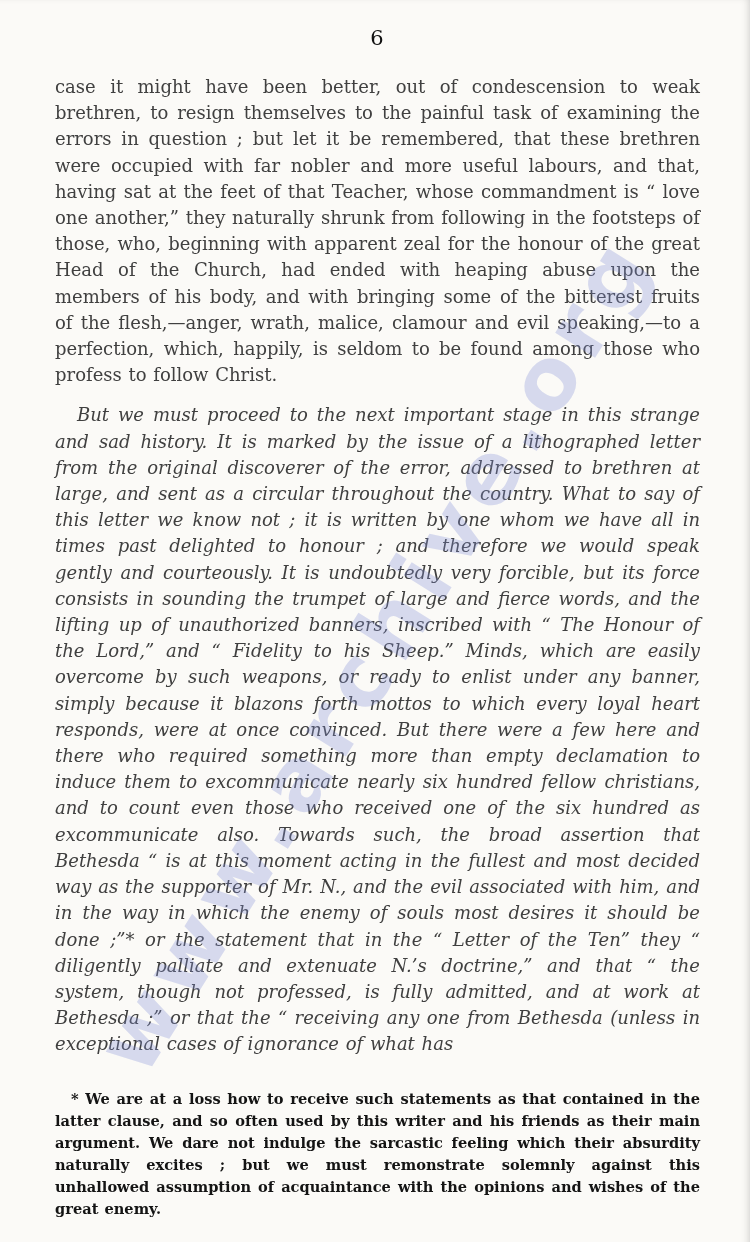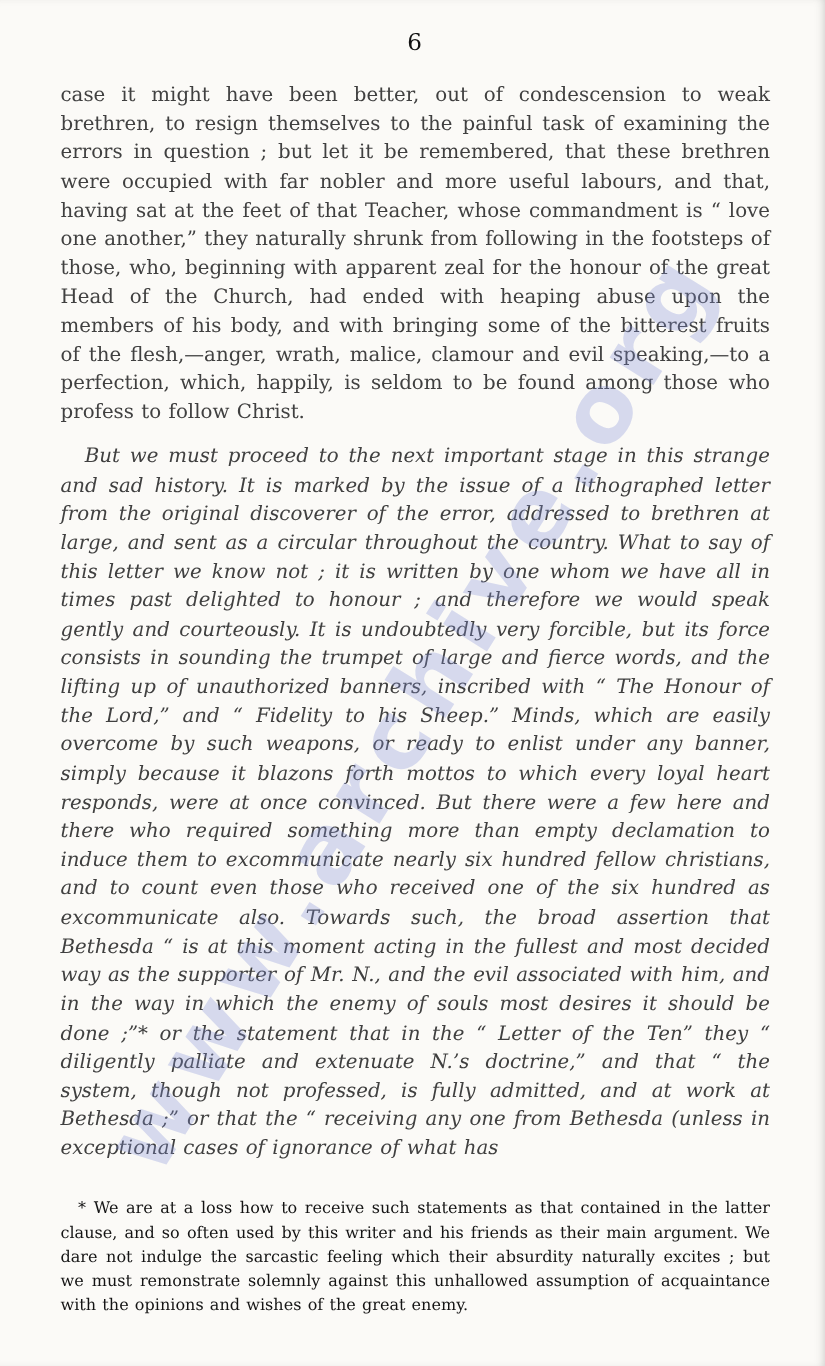--- a/index.html
+++ b/index.html
@@ -43,21 +43,21 @@
     width: 645px;
   }
   .footnote {
     font-size: 14.6px;
     line-height: 22px;
     text-align: justify;
     word-spacing: 1px;
     color: #141414;
     font-weight: 500;
   }
-  .footnote.indent { text-indent: 16px; margin-top: 22px; }
+  .footnote.indent { text-indent: 16px; margin-top: 22px; font-weight: bold; }
   .footnote.no-indent { text-indent: 0; }
   .watermark {
     position: absolute;
     left: 50%;
     top: 52%;
     transform: translate(-50%, -50%) rotate(-58deg);
     font-family: "DejaVu Sans", "Liberation Sans", sans-serif;
     font-weight: bold;
     font-size: 86px;
     letter-spacing: 10px;

